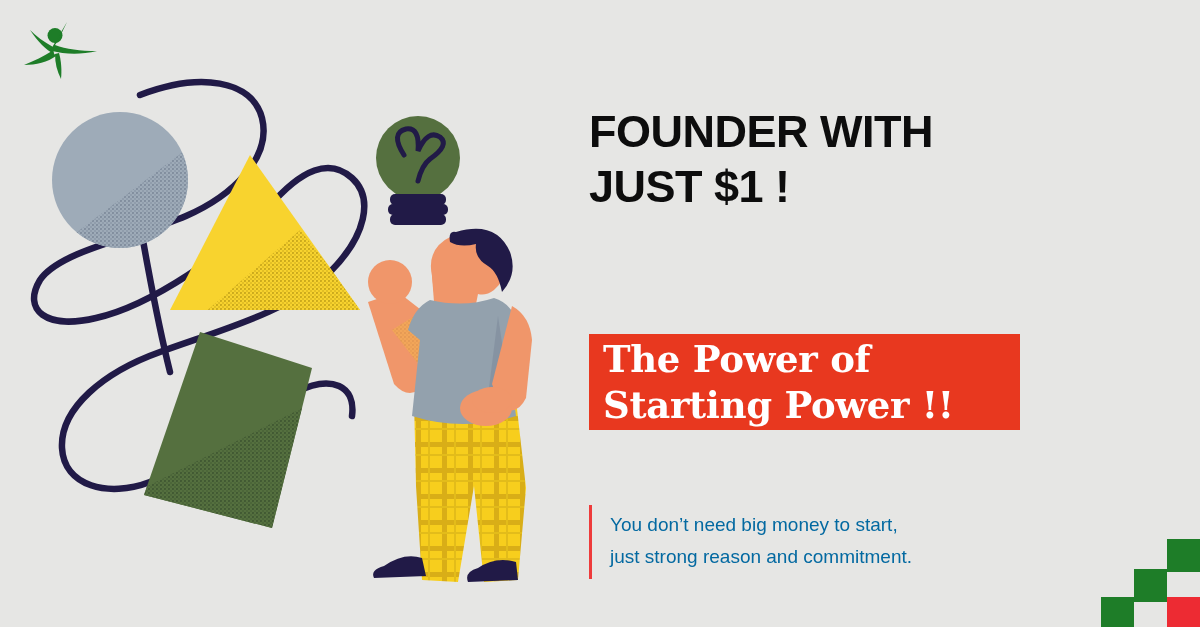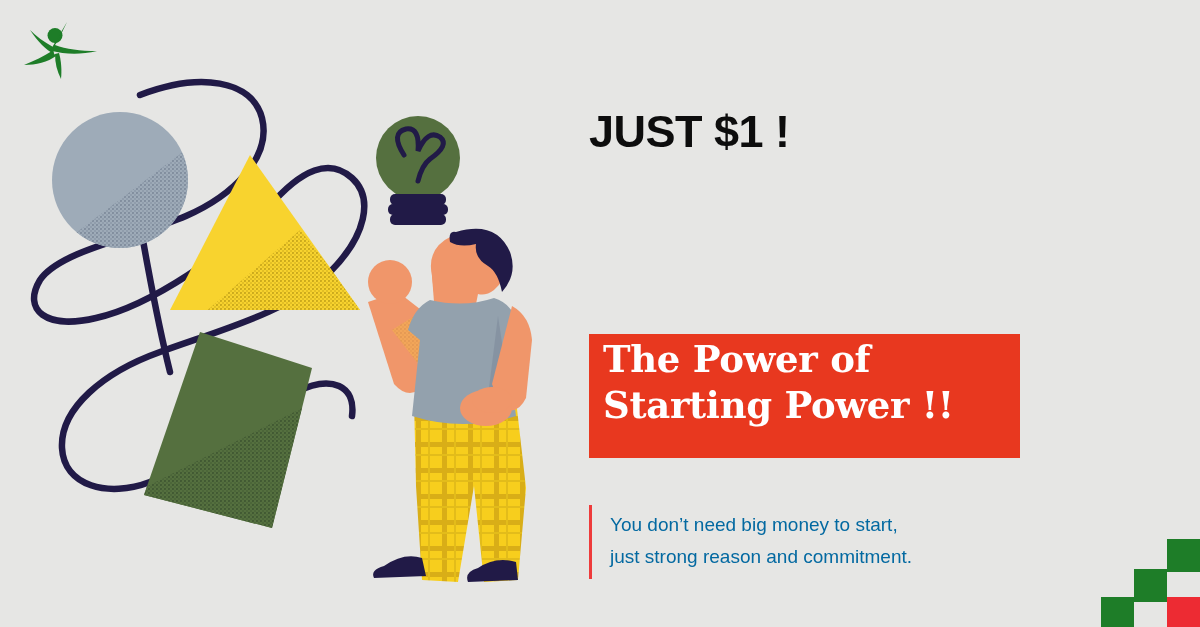--- a/index.html
+++ b/index.html
@@ -22,21 +22,21 @@
 
   .headline {
     position:absolute; left:0; top:104px; width:470px;
     font-size:45px; line-height:55px; font-weight:bold;
     letter-spacing:-0.5px; color:#0D0D0D;
     text-transform:uppercase;
   }
   .headline span { display:block; }
 
   .banner {
-    position:absolute; left:0; top:334px; width:431px; height:124px;
+    position:absolute; left:0; top:334px; width:431px; height:96px;
     background:#E8381F;
   }
   .banner-text {
     position:absolute; left:14px; top:2px; width:410px;
     font-family:"DejaVu Serif", serif;
     font-weight:bold; font-size:37px; line-height:46px;
     color:#FFFFFF; letter-spacing:-0.3px;
   }
   .banner-text span { display:block; }
 
@@ -182,20 +182,21 @@
       <path d="M512 306 q18 10 20 34 l-6 58 q-10 20 -26 8 l-8 -22 z" fill="#F0966A"></path>
 
       <ellipse cx="486" cy="408" rx="26" ry="18" fill="#F0966A"></ellipse>
       <ellipse cx="492" cy="400" rx="20" ry="13" fill="#F0966A"></ellipse>
     </g>
   </svg>
 
   <div class="right">
 
     <h1 class="headline">
+      <span>FOUNDER WITH</span>
       <span>JUST $1 !</span>
     </h1>
 
     <div class="banner">
       <div class="banner-text">
         <span>The Power of</span>
         <span>Starting Power !!</span>
       </div>
     </div>
 

